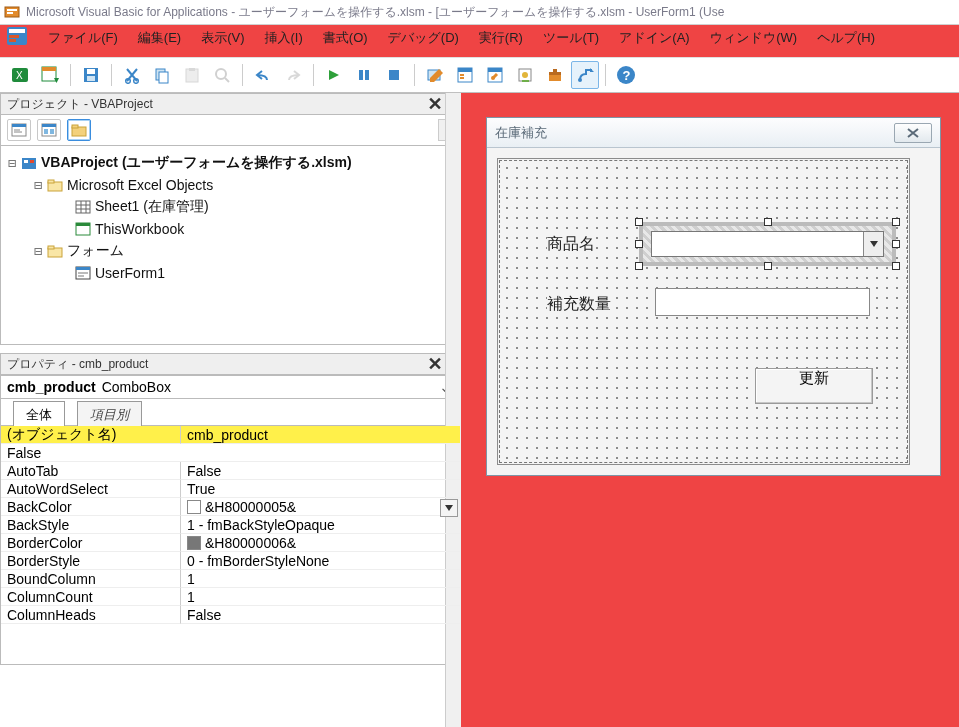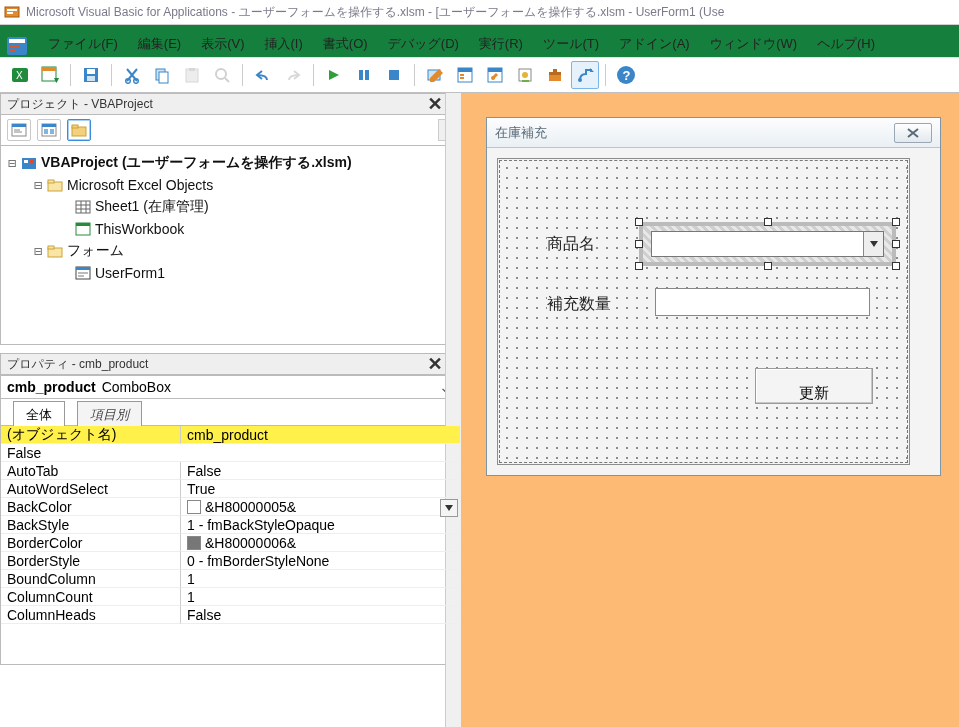--- a/index.html
+++ b/index.html
@@ -1,29 +1,29 @@
 <!DOCTYPE html>
 <html><head>
 <meta charset="utf-8">
 <style>
   * { box-sizing: border-box; font-family: "MS PGothic", "Meiryo", sans-serif; }
   body { margin:0; background:#fff; font-size:13px; color:#000; overflow:hidden;}
   .titlebar { height:25px; background:#fff; border-bottom:1px solid #d0d0d0; display:flex; align-items:center; padding:0 4px; gap:6px;}
   .titlebar .logo { width:16px; height:16px; display:inline-flex; align-items:center; justify-content:center;}
   .titlebar .title { color:#7a7a8a; font-size:12px; white-space:nowrap; overflow:hidden;}
-  .menubar { height:32px; background:#15803d; display:flex; align-items:flex-end; padding:0 6px; gap:4px;}
+  .menubar { height:32px; background:#ef4444; display:flex; align-items:flex-start; padding:0 6px; gap:4px;}
   .menubar .vba-logo { width:22px; height:22px; display:inline-flex; align-items:center; justify-content:center; margin-right:8px;}
   .menubar .item { padding:4px 8px; font-size:13px; color:#222;}
   .toolbar { height:36px; background:#fff; border-top:1px solid #e0e0e0; border-bottom:1px solid #c0c0c0; display:flex; align-items:center; padding:2px 6px; gap:2px;}
   .toolbar .btn { width:28px; height:28px; display:flex; align-items:center; justify-content:center; border:1px solid transparent; border-radius:2px;}
   .toolbar .sep { width:1px; height:22px; background:#ccc; margin:0 4px;}
   .toolbar .btn.blue-box { border:1px solid #7bb6e8; background:#e6f2fb;}
   .workspace { position:absolute; top:93px; bottom:0; left:0; right:0;}
   .left-col { position:absolute; top:0; left:0; width:461px; bottom:0;}
-  .right-col { position:absolute; top:0; left:461px; right:0; bottom:0; background:#fdba74;}
+  .right-col { position:absolute; top:0; left:461px; right:0; bottom:0; background:#ef4444;}
 
   .panel-title { height:22px; background:#efefef; border:1px solid #bbb; display:flex; align-items:center; justify-content:space-between; padding:0 14px 0 6px; font-size:12px; color:#333;}
   .panel-title .xbtn { width:22px; height:22px; display:flex; align-items:center; justify-content:center; font-weight:bold; font-size:18px; font-family:Arial;}
   .proj-toolbar { background:#fff; border-left:1px solid #bbb; border-right:1px solid #bbb; border-bottom:1px solid #bbb; padding:4px 6px; display:flex; gap:6px; align-items:center;}
   .proj-toolbar .tb { width:24px; height:22px; border:1px solid #c8c8c8; border-radius:2px; display:flex; align-items:center; justify-content:center; background:#fff;}
   .proj-toolbar .tb.hl { border-color:#3a8dde; box-shadow:0 0 0 1px #a6d1f5 inset;}
   .tree { border:1px solid #bbb; border-top:none; background:#fff; height:199px; overflow:auto; padding:6px 4px 4px 4px; font-family:"MS PGothic","Meiryo",sans-serif; font-size:14px;}
   .node { display:flex; align-items:center; height:22px; white-space:nowrap;}
   .node .exp { width:14px; text-align:center; color:#777; font-family:monospace; margin-right:2px;}
   .node .ic { width:16px; height:16px; margin-right:4px; display:inline-flex; align-items:center; justify-content:center;}
@@ -66,21 +66,21 @@
      }
   .sel-wrap .sel-inner { position:relative; background:#fff; border:1px solid #777;}
   .handle { position:absolute; width:8px; height:8px; background:#fff; border:1px solid #333;}
   .h-tl{top:-10px;left:-10px}.h-tr{top:-10px;right:-10px}.h-bl{bottom:-10px;left:-10px}.h-br{bottom:-10px;right:-10px}
   .h-t{top:-10px;left:calc(50% - 4px)}.h-b{bottom:-10px;left:calc(50% - 4px)}
   .h-l{left:-10px;top:calc(50% - 4px)}.h-r{right:-10px;top:calc(50% - 4px)}
   .combo { height:24px; width:225px; display:flex;}
   .combo .c-in { flex:1; border:none; background:#fff;}
   .combo .c-btn{ width:20px; border-left:1px solid #888; background:#eee; display:flex; align-items:center; justify-content:center;}
   .textbox { position:absolute; background:#fff; border:1px solid #888;}
-  .update-btn { position:absolute; background:#f4f4f4; border:1px solid #9a9a9a; display:flex; align-items:flex-end; justify-content:center; font-size:15px; box-shadow:inset -1px -1px 0 #c6c6c6, inset 1px 1px 0 #fff;}
+  .update-btn { position:absolute; background:#f4f4f4; border:1px solid #9a9a9a; display:flex; align-items:flex-start; justify-content:center; font-size:15px; box-shadow:inset -1px -1px 0 #c6c6c6, inset 1px 1px 0 #fff;}
   .scrollbar-v { position:absolute; right:0; top:0; bottom:0; width:16px; background:#f0f0f0; border-left:1px solid #ccc;}
   svg { display:block;}
 </style>
 </head>
 <body>
 
 <div class="titlebar">
   <span class="logo">
     <svg width="16" height="16" viewBox="0 0 16 16">
         <rect x="1" y="3" width="14" height="10" fill="#e28b2c" stroke="#a05a12"></rect>

